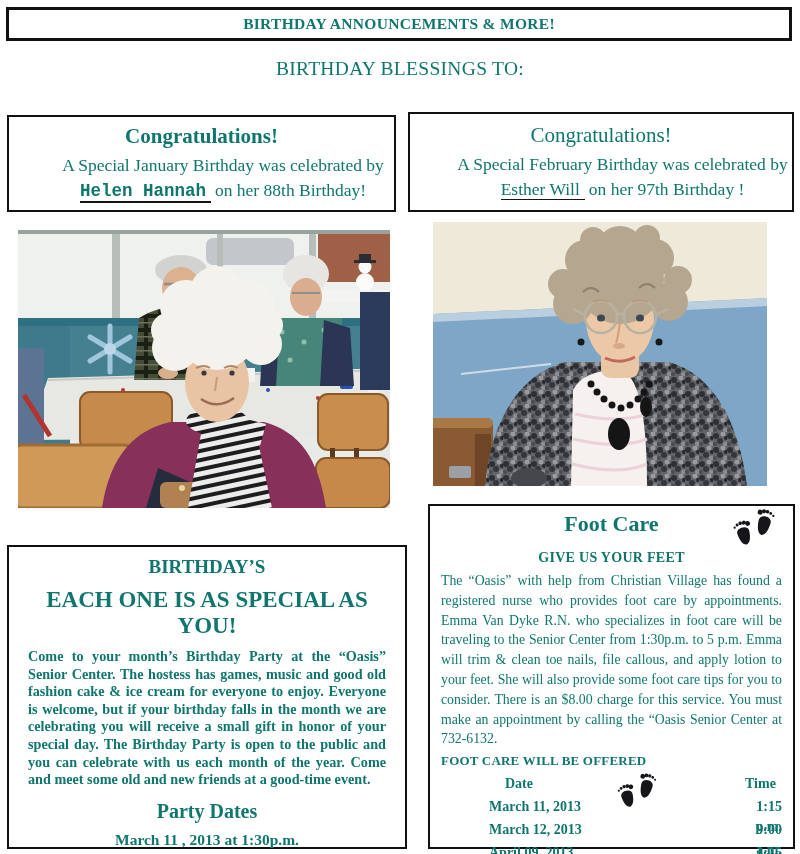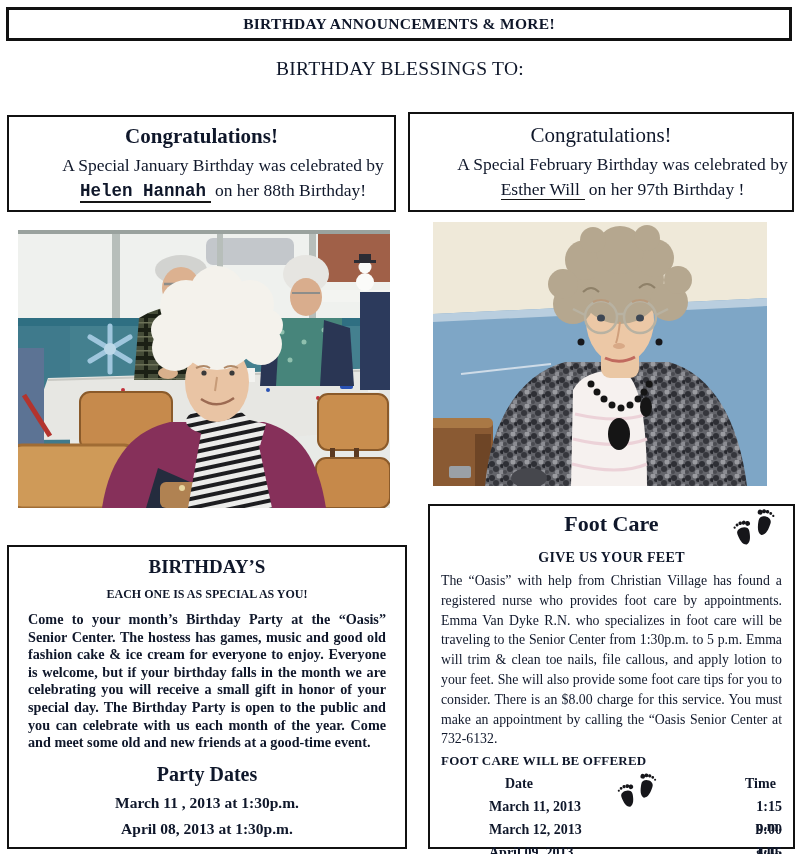--- a/index.html
+++ b/index.html
@@ -1,17 +1,17 @@
 <!DOCTYPE html>
 <html><head>
 <meta charset="utf-8">
 <style>
   html,body{margin:0;padding:0;background:#ffffff;}
   .page{position:relative;width:800px;height:854px;background:#ffffff;
-        font-family:"Liberation Serif",serif;color:#0f172a;overflow:hidden;}
+        font-family:"Liberation Serif",serif;color:#0f766e;overflow:hidden;}
 
   
   .banner{position:absolute;left:6px;top:7px;width:786px;height:34px;
           border:3px solid #111;box-sizing:border-box;
           display:flex;align-items:center;justify-content:center;}
   .banner-title{font-weight:bold;font-size:15.5px;letter-spacing:.3px;}
 
   .blessings{position:absolute;left:0;top:58px;width:100%;text-align:center;
              font-size:19.5px;letter-spacing:.3px;}
 
@@ -30,21 +30,21 @@
   
   .photo{position:absolute;line-height:0;}
   .photo svg{display:block;}
   .photo-left{left:18px;top:230px;width:372px;height:278px;}
   .photo-right{left:433px;top:222px;width:334px;height:264px;}
 
   
   .bbox{position:absolute;left:7px;top:545px;width:400px;height:304px;
         border:2.5px solid #111;box-sizing:border-box;padding:0 19px;background:#fff;}
   .b-title{text-align:center;font-weight:bold;font-size:19px;margin-top:9px;}
-  .b-sub{text-align:center;font-weight:bold;font-size:12px;margin-top:9px;}
+  .b-sub{text-align:center;font-weight:bold;font-size:23px;margin-top:9px;}
   .b-para{font-weight:bold;font-size:14.2px;line-height:17.6px;text-align:justify;margin-top:9px;}
   .b-dates-title{text-align:center;font-weight:bold;font-size:20px;margin-top:11px;}
   .b-date{text-align:center;font-weight:bold;font-size:15.5px;margin-top:8px;}
 
   
   .fbox{position:absolute;left:428px;top:504px;width:367px;height:345px;
         border:2.5px solid #111;box-sizing:border-box;padding:0 11px;background:#fff;}
   .f-title{text-align:center;font-weight:bold;font-size:22px;margin-top:5px;}
   .f-sub{text-align:center;font-weight:bold;font-size:14px;margin-top:13px;letter-spacing:.3px;}
   .f-para{font-size:13.8px;line-height:19.8px;text-align:justify;margin-top:5px;}

